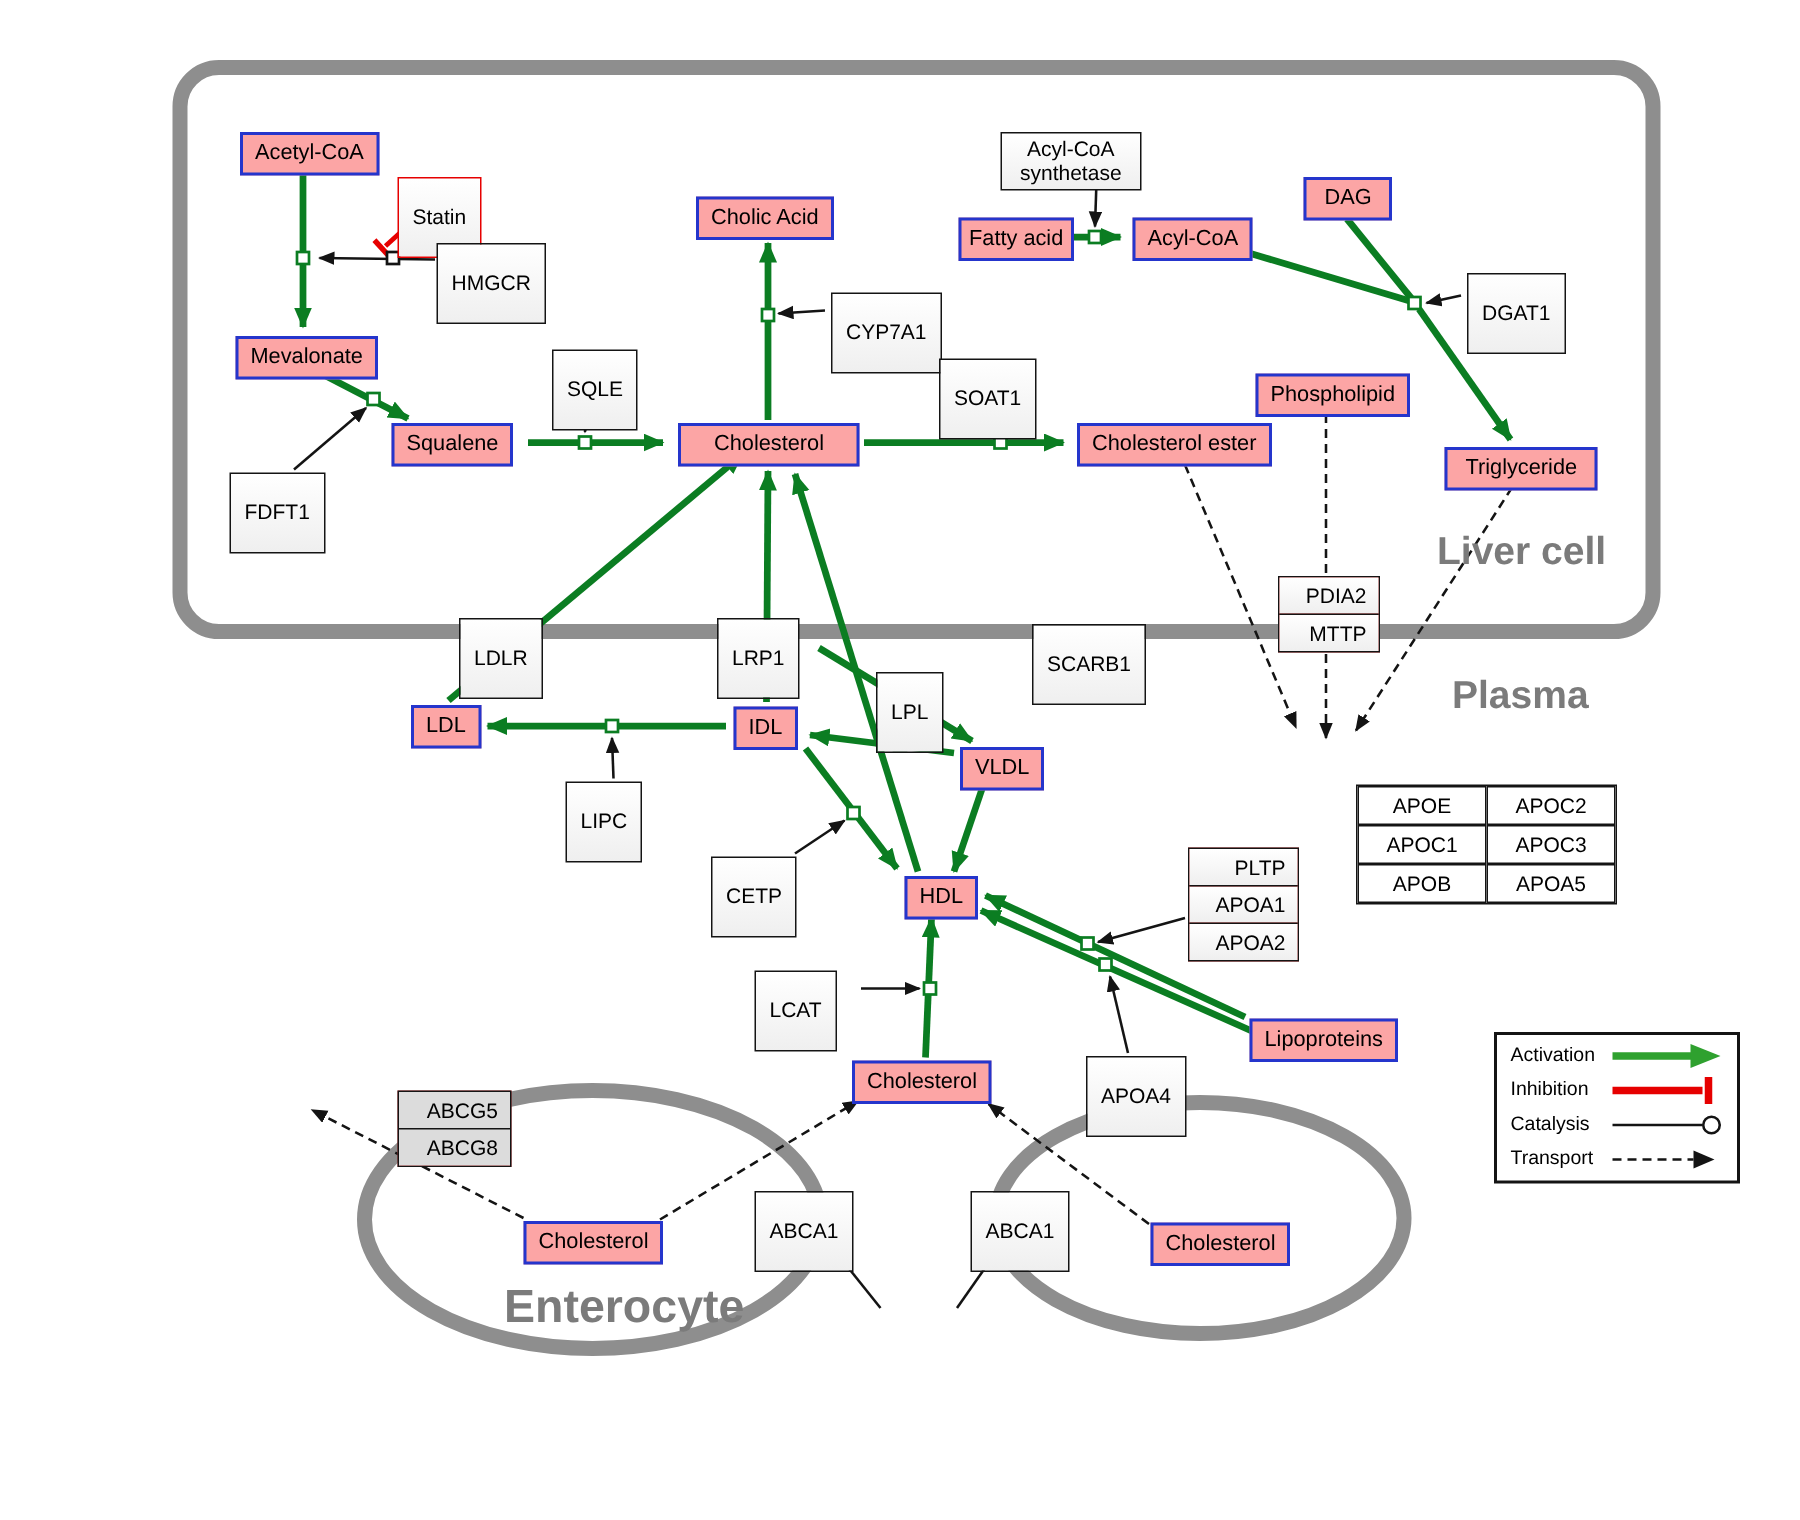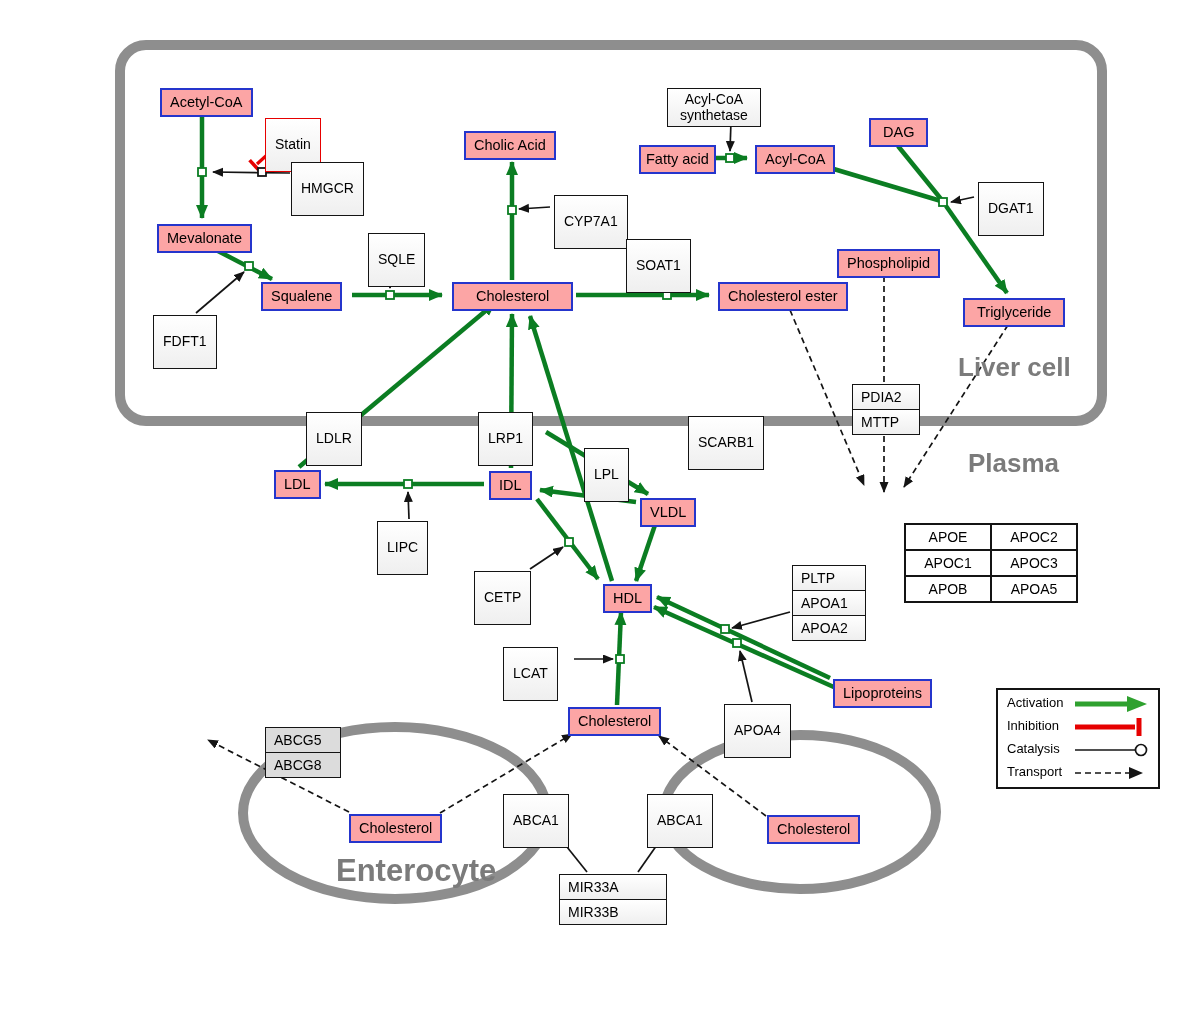--- a/index.html
+++ b/index.html
@@ -6,21 +6,21 @@
   html,body{margin:0;padding:0;background:#fff}
   body{font-family:"Liberation Sans",sans-serif;color:#000}
   #canvas{position:relative;width:1200px;height:1013px;background:#fff;overflow:hidden}
   svg.layer{position:absolute;left:0;top:0;z-index:1}
   .biglabel{position:absolute;font-weight:bold;color:#7b7b7b;z-index:2;white-space:nowrap}
   .met{position:absolute;background:#fca5a5;border:2.5px solid #2535cc;font-size:14.5px;line-height:1;
        padding:5px 8px;text-align:right;white-space:nowrap;z-index:3}
   .enz{position:absolute;background:linear-gradient(#ffffff,#efefef);border:1.7px solid #141414;
        font-size:14px;line-height:1.12;padding:18px 9px;text-align:center;white-space:nowrap;z-index:3}
   .enz.inhibitor{border-color:#e60000}
-  .stack{position:absolute;border:1.7px solid #141414;background:#ef4444;z-index:3;text-align:left}
+  .stack{position:absolute;border:1.7px solid #141414;background:#ef4444;z-index:3;text-align:right}
   .stack .row{font-size:14px;line-height:1;padding:5px 8px;background:linear-gradient(#ffffff,#efefef);white-space:nowrap}
   .stack .row + .row{border-top:1.5px solid #141414}
   .stack.gray .row{background:#dcdcdc}
   .apo-table{position:absolute;display:grid;grid-template-columns:86px 86px;border:1px solid #141414;background:#fff;z-index:3}
   .apo-table .cell{border:1px solid #141414;font-size:14px;line-height:1;padding:5px 0;text-align:center;background:#fff}
   .legend{position:absolute;left:996px;top:688px;width:164px;height:101px;border:2.5px solid #141414;background:#fff;z-index:3}
   .legend .item{position:absolute;left:9px;font-size:13px;line-height:1;white-space:nowrap}
 </style>
 </head>
 <body>
@@ -169,24 +169,20 @@
   </div>
   <div class="stack" style="left:792px;top:565px;min-width:74px">
     <div class="row">PLTP</div>
     <div class="row">APOA1</div>
     <div class="row">APOA2</div>
   </div>
   <div class="stack gray" style="left:265px;top:727px;min-width:76px">
     <div class="row">ABCG5</div>
     <div class="row">ABCG8</div>
   </div>
-  <div class="stack" style="left:559px;top:874px;min-width:108px">
-    <div class="row">MIR33A</div>
-    <div class="row">MIR33B</div>
-  </div>
 
   <div class="apo-table" style="left:904px;top:523px">
     <div class="cell">APOE</div>
     <div class="cell">APOC2</div>
     <div class="cell">APOC1</div>
     <div class="cell">APOC3</div>
     <div class="cell">APOB</div>
     <div class="cell">APOA5</div>
   </div>
 

